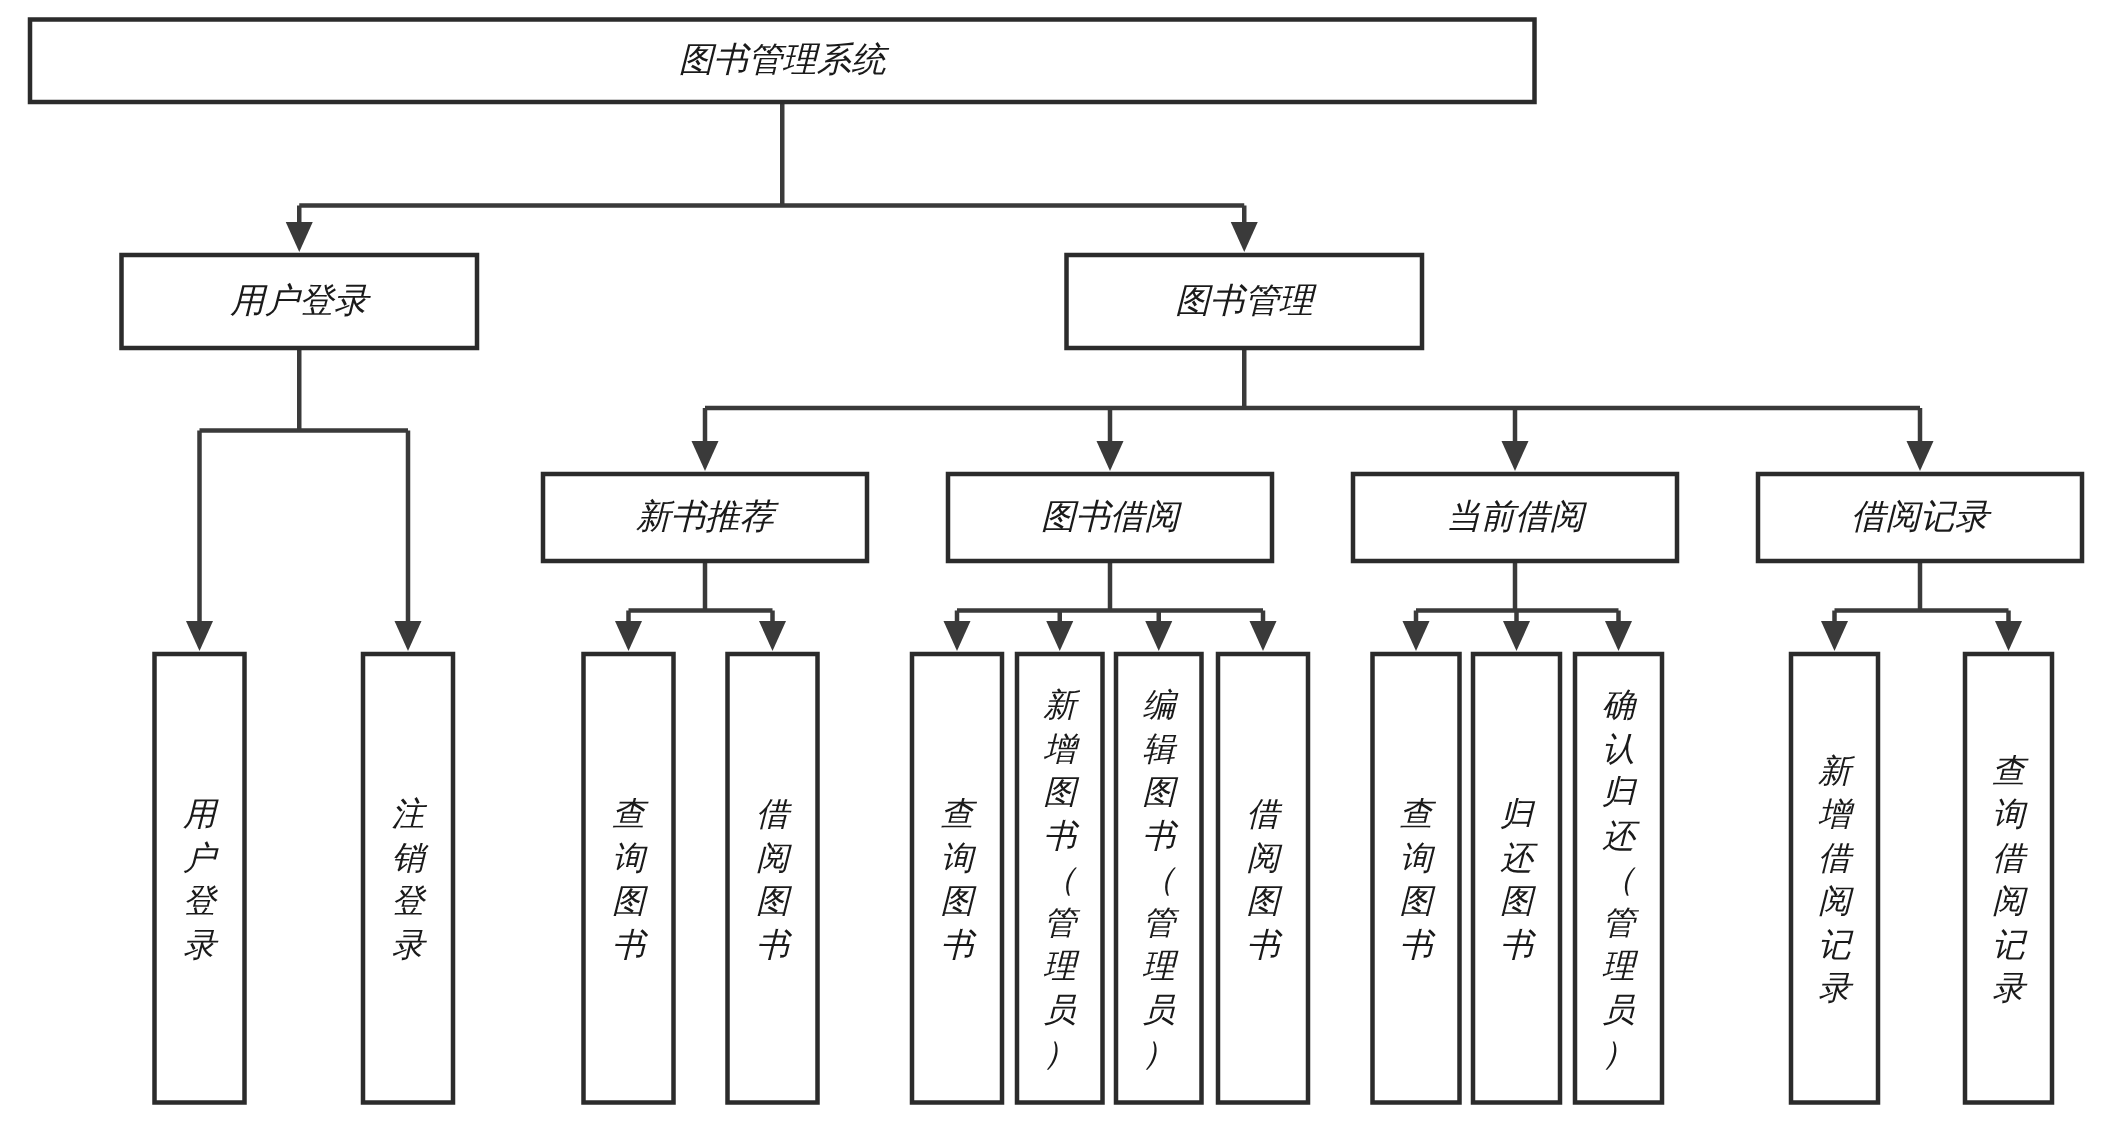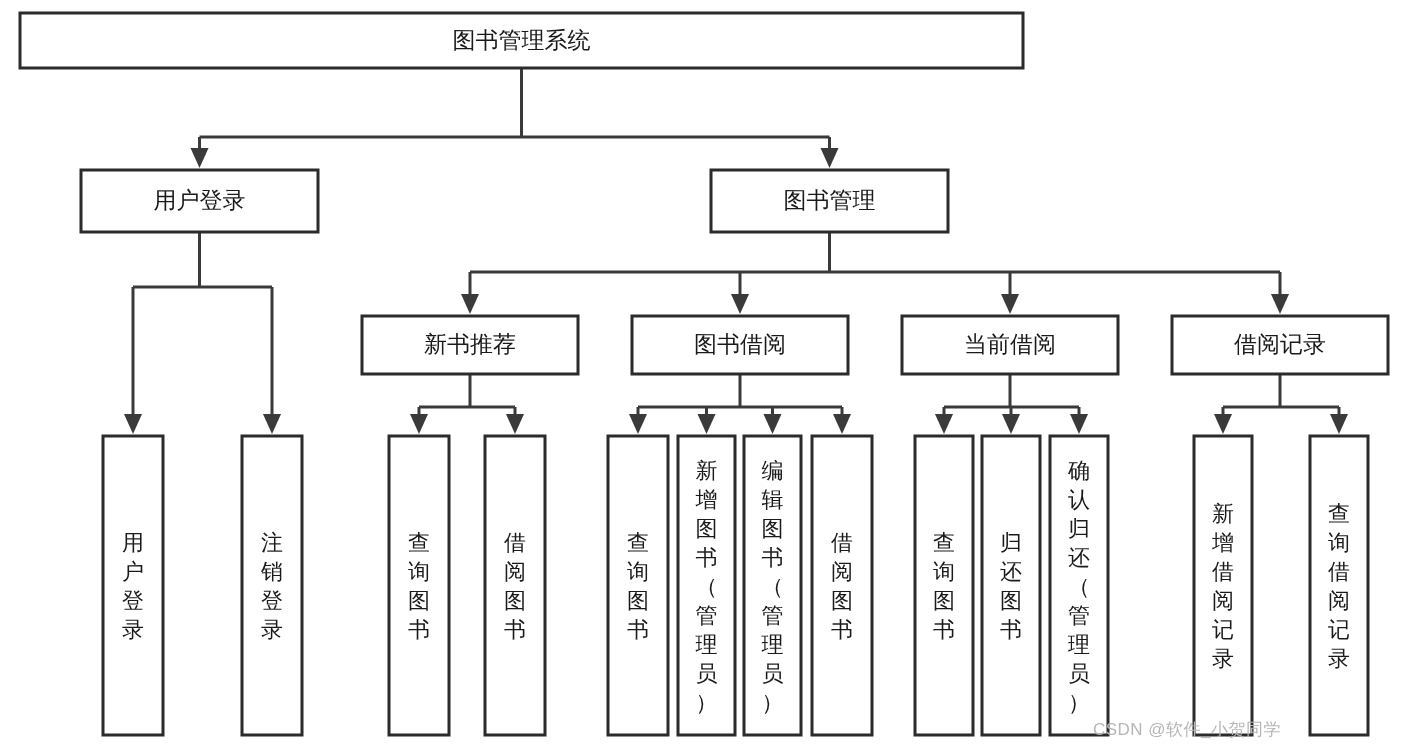--- a/index.html
+++ b/index.html
@@ -11,20 +11,21 @@
     width: 1405px;
     height: 747px;
     font-family: "Liberation Sans", "DejaVu Sans", sans-serif;
     overflow: hidden;
     position: relative;
   }
   #diagram-root {
     position: relative;
     width: 1295px;
     height: 747px;
+    font-style: italic;
   }
   svg.diagram-canvas {
     position: absolute;
     top: 0;
     left: 0;
     width: 1405px;
     height: 747px;
     display: block;
   }
   .node-rect {
@@ -216,14 +217,13 @@
         <g>
           <rect x="1194" y="436" width="58" height="299" class="node-rect leaf"></rect>
           <text x="1223" class="node-label vertical" y="515"><tspan x="1223" dy="0">新</tspan><tspan x="1223" dy="29">增</tspan><tspan x="1223" dy="29">借</tspan><tspan x="1223" dy="29">阅</tspan><tspan x="1223" dy="29">记</tspan><tspan x="1223" dy="29">录</tspan></text>
         </g>
         <g>
           <rect x="1310" y="436" width="58" height="299" class="node-rect leaf"></rect>
           <text x="1339" class="node-label vertical" y="515"><tspan x="1339" dy="0">查</tspan><tspan x="1339" dy="29">询</tspan><tspan x="1339" dy="29">借</tspan><tspan x="1339" dy="29">阅</tspan><tspan x="1339" dy="29">记</tspan><tspan x="1339" dy="29">录</tspan></text>
         </g>
       </g>
   </svg>
-  <div class="watermark-text">CSDN @软件_小贺同学</div>
 </div>
 
 </body></html>

